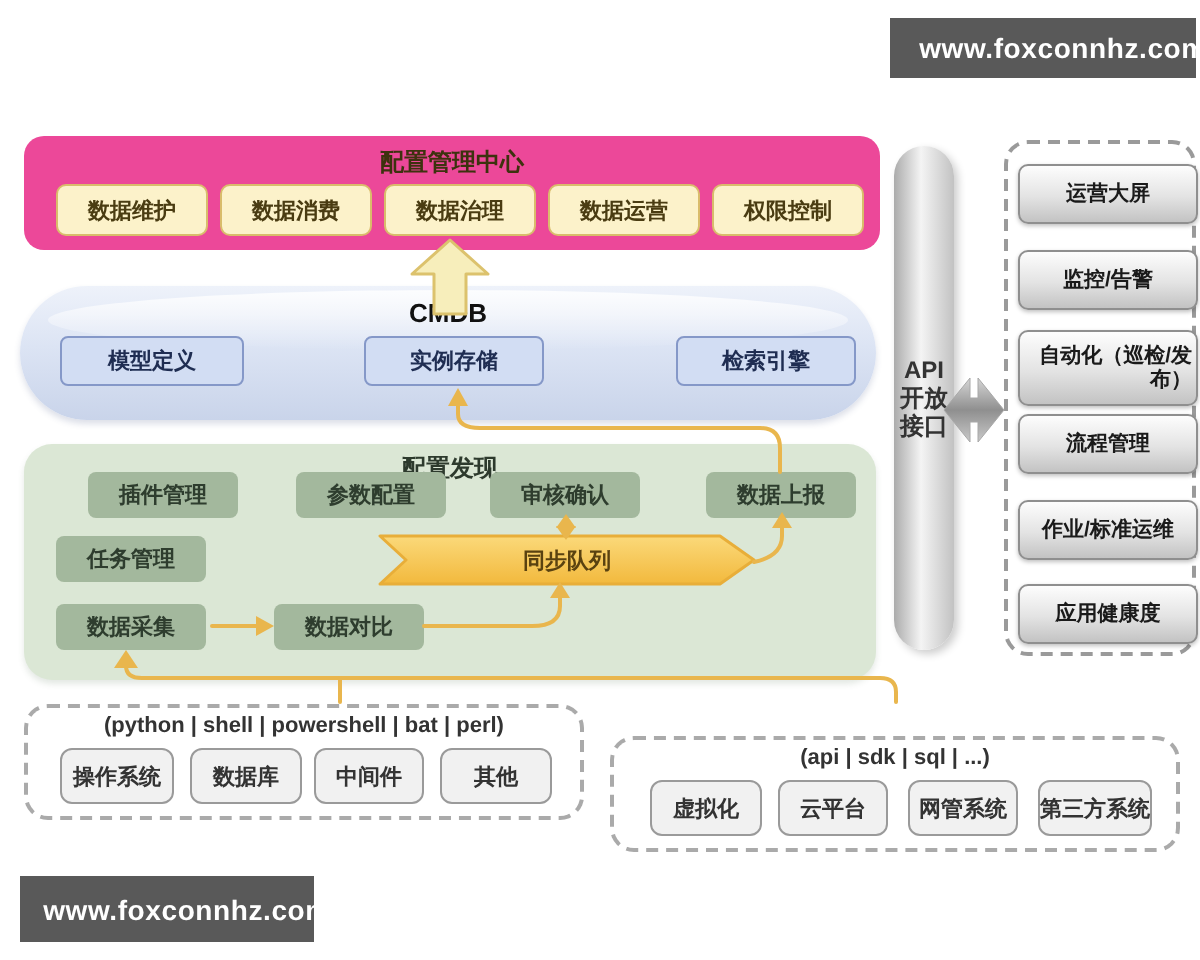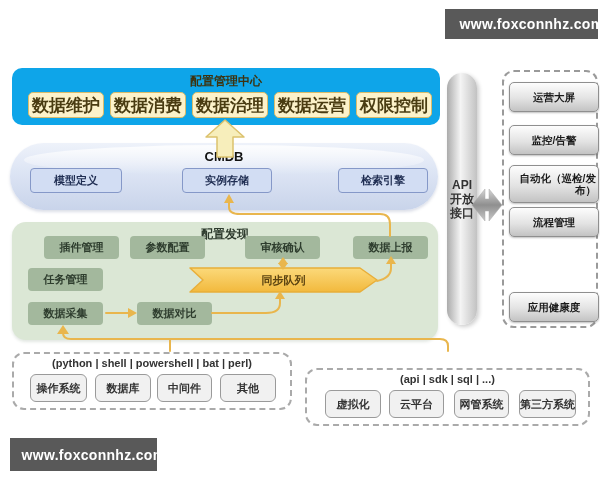--- a/index.html
+++ b/index.html
@@ -8,24 +8,24 @@
   .abs{position:absolute;box-sizing:border-box;}
 
   
   .banner{background:#595959;color:#fff;font-size:14px;font-weight:600;
           display:flex;align-items:center;justify-content:center;letter-spacing:.3px;padding-left:20px;}
   .banner.top{left:445px;top:9px;width:153px;height:30px;}
   .banner.bottom{left:10px;top:438px;width:147px;height:33px;}
 
   
   .sec-title{font-size:12px;font-weight:bold;text-align:center;color:#222;}
-  .cfg-center{left:12px;top:68px;width:428px;height:57px;background:#0ea5e9;border-radius:10px;}
+  .cfg-center{left:12px;top:68px;width:428px;height:57px;background:#ec4899;border-radius:10px;}
   .cfg-center .sec-title{position:absolute;left:0;right:0;top:5px;color:#3d320e;}
   .cfg-box{position:absolute;top:24px;width:74px;height:24px;background:#fcf2ca;border:1px solid #d9bc6b;
-           border-radius:5px;font-size:17px;font-weight:bold;color:#4a3c12;
+           border-radius:5px;font-size:11px;font-weight:bold;color:#4a3c12;
            display:flex;align-items:center;justify-content:center;}
 
   .cmdb{left:10px;top:143px;width:428px;height:67px;border-radius:34px;
         background:linear-gradient(180deg,#eef2fa 0%,#dce4f4 45%,#c9d4ea 100%);
         box-shadow:0 2px 3px rgba(60,80,130,.18);}
   .cmdb-shine{position:absolute;left:14px;right:14px;top:2px;height:30px;border-radius:50%;
         background:linear-gradient(180deg,rgba(255,255,255,.85),rgba(255,255,255,0));}
   .cmdb .sec-title{position:absolute;left:0;right:0;top:6px;font-size:13px;color:#111;}
   .cmdb-box{position:absolute;top:25px;height:23px;background:#d2ddf3;border:1px solid #8598c8;
             border-radius:4px;font-size:11px;font-weight:bold;color:#1f2d52;
@@ -93,39 +93,40 @@
     <div class="cmdb-shine"></div>
     <div class="sec-title">CMDB</div>
     <div class="cmdb-box" style="left:20px;width:90px">模型定义</div>
     <div class="cmdb-box" style="left:172px;width:88px">实例存储</div>
     <div class="cmdb-box" style="left:328px;width:88px">检索引擎</div>
   </div>
 
   <div class="abs discovery">
     <div class="sec-title">配置发现</div>
     <div class="dis-box" style="left:32px;top:14px">插件管理</div>
-    <div class="dis-box" style="left:118px;top:14px">参数配置</div>
+    <div class="dis-box" style="left:136px;top:14px">参数配置</div>
     <div class="dis-box" style="left:233px;top:14px">审核确认</div>
     <div class="dis-box" style="left:341px;top:14px">数据上报</div>
     <div class="dis-box" style="left:16px;top:46px">任务管理</div>
     <div class="dis-box" style="left:125px;top:80px">数据对比</div>
     <div class="dis-box" style="left:16px;top:80px">数据采集</div>
   </div>
 
   <div class="abs api-bar">
     <div class="txt" style="white-space:pre-line">API
 开放
 接口</div>
   </div>
 
   <div class="abs consumers">
     <div class="con-box" style="top:10px;height:26px">运营大屏</div>
     <div class="con-box" style="top:53px;height:26px">监控/告警</div>
     <div class="con-box" style="top:93px;height:34px">自动化（巡检/发布）</div>
     <div class="con-box" style="top:135px;height:26px">流程管理</div>
+    <div class="con-box" style="top:178px;height:26px">作业/标准运维</div>
     <div class="con-box" style="top:220px;height:26px">应用健康度</div>
   </div>
 
   <div class="abs src-group src-left">
     <div class="src-title">(python | shell | powershell | bat | perl)</div>
     <div class="src-box" style="left:16px;width:55px">操作系统</div>
     <div class="src-box" style="left:81px;width:54px">数据库</div>
     <div class="src-box" style="left:143px;width:53px">中间件</div>
     <div class="src-box" style="left:206px;width:54px">其他</div>
   </div>

